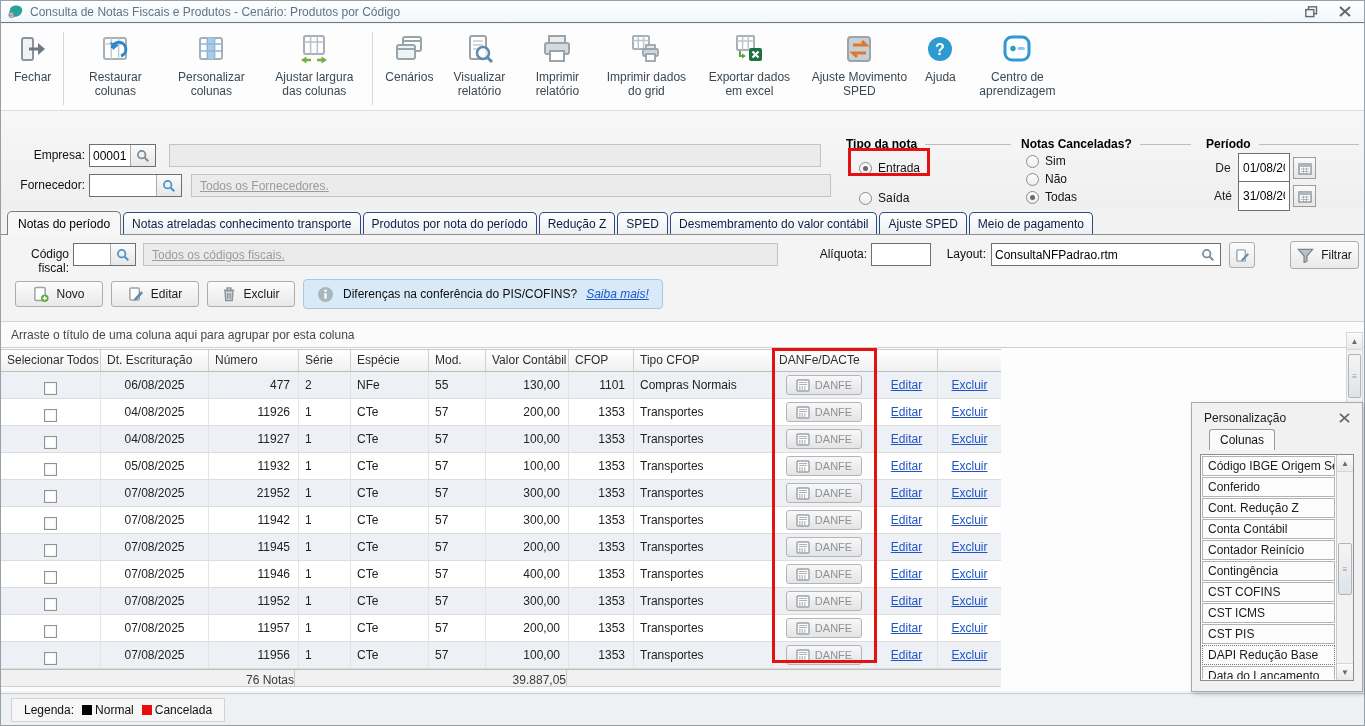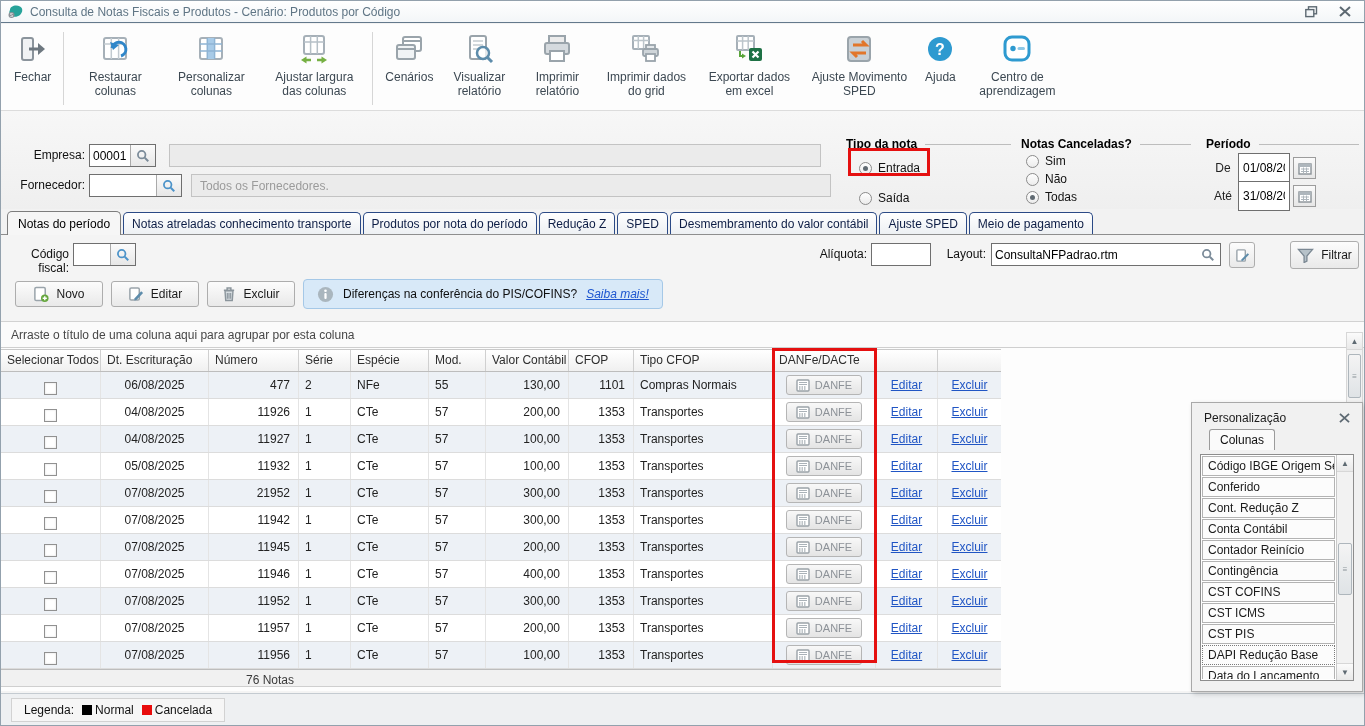--- a/index.html
+++ b/index.html
@@ -25,21 +25,21 @@
   .w64 .lbl{max-width:64px}.w78 .lbl{max-width:78px}.w86 .lbl{max-width:86px}.w92 .lbl{max-width:92px}.w100 .lbl{max-width:100px}
 
   
   .filterpanel { position:absolute; left:0; top:110px; right:0; height:98px; background:linear-gradient(#f7f7f7,#efefef); }
   .flabel { position:absolute; text-align:right; color:#111; }
   .ctrl { position:absolute; display:flex; height:23px; border:1px solid #6f6f6f; background:#fff; }
   .ctrl .tx { border:none; outline:none; height:100%; font:inherit; padding:0 3px; width:100%; background:#fff; }
   .ctrl .sbtn { width:25px; background:linear-gradient(#fbfbfb,#e7e7e7); border-left:1px solid #aaa;
     display:flex; align-items:center; justify-content:center; flex:0 0 auto; }
   .grayfield { position:absolute; height:23px; background:#ebebeb; border:1px solid #c3c3c3; color:#9b9b9b;
-    display:flex; align-items:center; padding:0 8px; white-space:nowrap; overflow:hidden; }
+    display:flex; align-items:center; padding:0 8px; white-space:nowrap; overflow:hidden;text-decoration:underline; }
   .group { position:absolute; }
   .gtitle { font-weight:bold; color:#000; display:flex; align-items:center; gap:8px; }
   .gtitle:after { content:""; flex:1; height:1px; background:#bdbdbd; }
   .radio-row { position:absolute; display:flex; align-items:center; gap:6px; color:#111; }
   .radio { width:13px; height:13px; border:1px solid #8b8b8b; border-radius:50%;
     background:linear-gradient(#fefefe,#ececec); display:flex; align-items:center; justify-content:center; flex:0 0 auto; }
   .radio.sel:after { content:""; width:5px; height:5px; border-radius:50%; background:#606a72; }
   .datebox { position:absolute; display:flex; align-items:center; gap:3px; }
   .datebox .dlab { width:24px; text-align:center; }
   .datebox .din { width:52px; height:22px; border:1px solid #6f6f6f; background:#fff; font:inherit; padding:14px 4px; }
@@ -76,21 +76,21 @@
   .cell { border-right:1px solid #e4e4e4; line-height:26px; padding-left:6px; white-space:nowrap; overflow:hidden; }
   .cell.right { text-align:right; padding-right:8px; padding-left:0; }
   .cell.center { text-align:center; padding:0; }
   .c1{width:100px}.c2{width:108px}.c3{width:90px}.c4{width:52px}.c5{width:78px}.c6{width:57px}
   .c7{width:83px}.c8{width:65px}.c9{width:139px}.c10{width:103px}.c11{width:62px}.c12{width:63px; border-right:none}
   .cb { display:inline-block; width:13px; height:13px; border:1px solid #919191; background:#fff; vertical-align:middle; margin-top:6px; box-shadow:inset 0 0 2px #d9d9d9; }
   .danfe-btn { display:inline-flex; align-items:center; gap:5px; height:20px; margin-top:3px; padding:0 9px;
     border:1px solid #b5b5b5; border-radius:3px; background:linear-gradient(#f8f8f8,#e4e4e4);
     color:#8d9298; font:inherit; font-size:11px; }
   .lnk { color:#2055c4; text-decoration:underline; cursor:pointer; }
-  .frow { display:flex; height:18px; background:#f1f1f1; border-top:1px solid #bdbdbd; border-bottom:1px solid #cfcfcf; color:#3a3a3a;flex-direction:column; }
+  .frow { display:flex; height:18px; background:#f1f1f1; border-top:1px solid #bdbdbd; border-bottom:1px solid #cfcfcf; color:#3a3a3a; }
   .fc { line-height:21px; }
   .fsep { width:1px; background:#c9c9c9; height:100%; }
 
   
   .vscroll { position:absolute; width:17px; background:#f2f2f2; border:1px solid #d7d7d7; }
   .sarrow { height:17px; display:flex; align-items:center; justify-content:center; font-size:8px; color:#5e6a72;
     background:linear-gradient(#fbfbfb,#e9e9e9); border-bottom:1px solid #d7d7d7; }
   .sarrow.bottom { border-top:1px solid #d7d7d7; border-bottom:none; position:absolute; bottom:0; left:0; right:0; }
   .thumb { position:absolute; left:1px; right:1px; border:1px solid #aeb6bc; border-radius:2px;
     background:linear-gradient(#f4f4f4,#dfe3e6); display:flex; align-items:center; justify-content:center;
@@ -347,20 +347,21 @@
     <div class="flabel" style="left:0;top:12px;width:68px">Código fiscal:</div>
     <div class="ctrl" style="left:72px;top:8px;width:63px">
       <input class="tx" value="" style="">
       <div class="sbtn">
         <svg width="14" height="14" viewBox="0 0 16 16">
             <circle cx="6.5" cy="6.5" r="4.3" fill="none" stroke="#4c93c9" stroke-width="2"></circle>
             <path d="M10 10 L14 14" stroke="#4c93c9" stroke-width="2.2"></path>
           </svg>
       </div>
     </div>
+    <div class="grayfield" style="left:142px;top:8px;width:635px">Todos os códigos fiscais.</div>
 
     <div class="flabel" style="left:800px;top:12px;width:66px">Alíquota:</div>
     <div class="ctrl" style="left:870px;top:8px;width:60px">
       <input class="tx" value="" style="">
     </div>
 
     <div class="flabel" style="left:935px;top:12px;width:50px">Layout:</div>
     <div class="ctrl" style="left:990px;top:8px;width:230px">
       <input class="tx" value="ConsultaNFPadrao.rtm" style="">
       <div class="sbtn" style="background:#fff;border-left:none">

